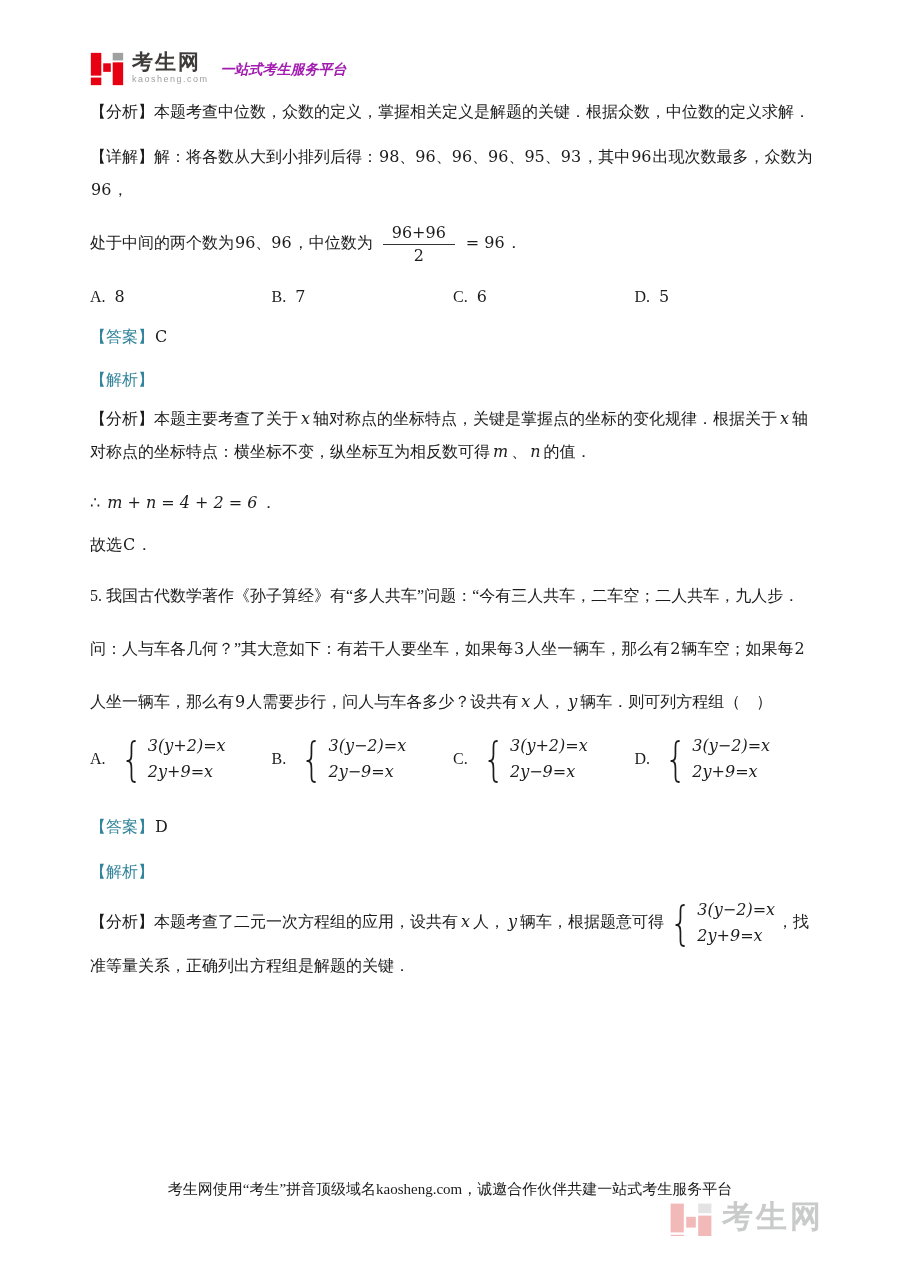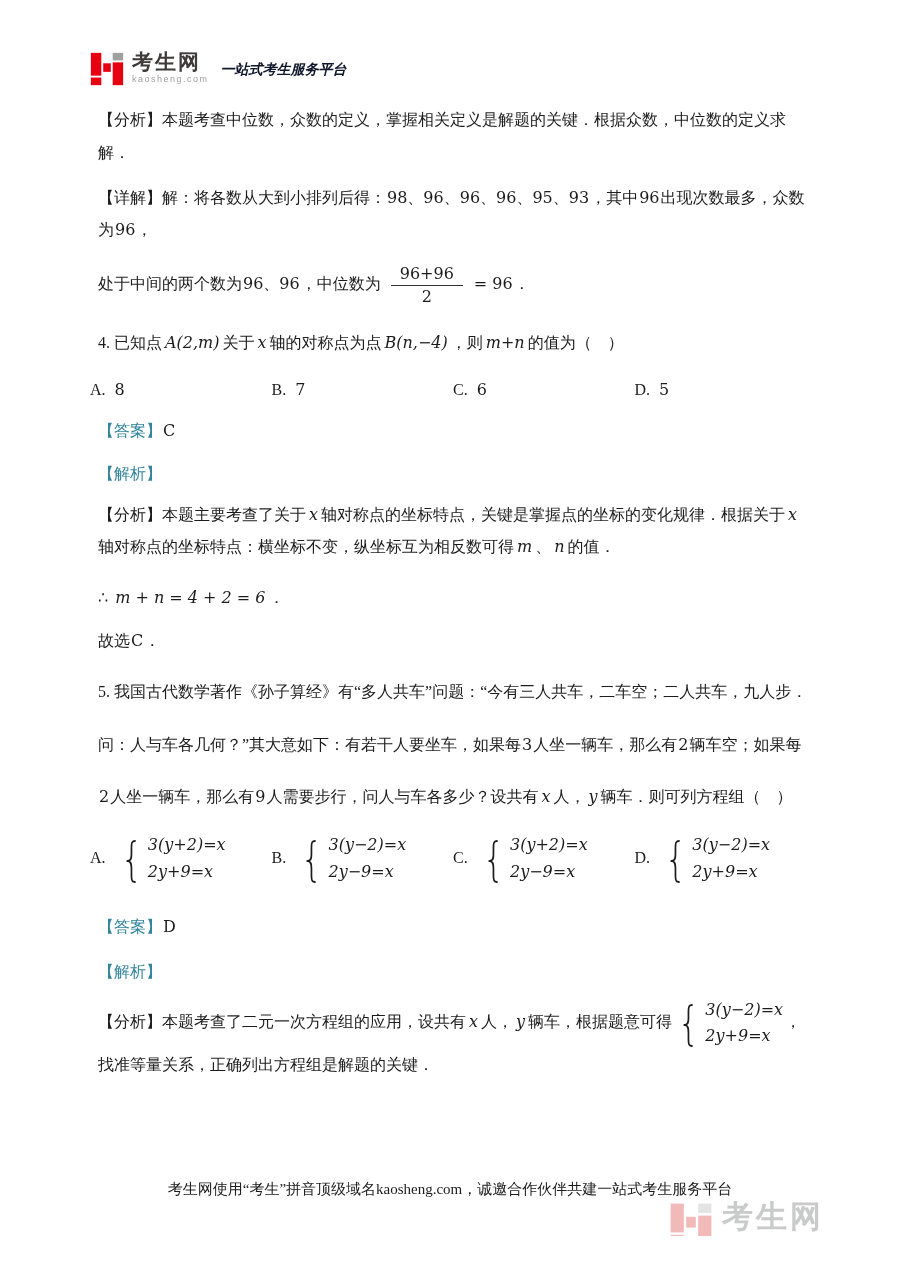--- a/index.html
+++ b/index.html
@@ -12,26 +12,26 @@
   }
 
   
   .header { position:absolute; left:88px; top:50px; display:flex; align-items:flex-start; }
   .logo-icon { width:38px; height:38px; flex:0 0 auto; }
   .logo-text { margin-left:6px; }
   .brand { font-size:21px; font-weight:bold; color:#3e3a39; letter-spacing:2px; line-height:1.15;
            font-family:"Liberation Sans","DejaVu Sans",sans-serif; }
   .domain { font-size:9px; color:#9fa0a0; letter-spacing:1.5px;
             font-family:"Liberation Sans","DejaVu Sans",sans-serif; }
-  .tagline { margin-left:12px; margin-top:11px; color:#0f172a; font-size:14px; font-weight:bold;
+  .tagline { margin-left:12px; margin-top:11px; color:#a21caf; font-size:14px; font-weight:bold;
              font-style:italic; font-family:"Liberation Sans","DejaVu Sans",sans-serif; }
 
   
   .content { position:absolute; left:90px; top:96px; width:726px; font-size:16px; line-height:2.05; }
-  .para { margin:8px; }
+  .para { margin:0; }
   .airy { line-height:3.3; }
 
   .r-plain  { }
   .r-label  { color:#1c1c1c; }
   .r-accent { color:#31849b; }
   .r-math   { font-family:"DejaVu Serif",serif; font-style:italic; padding:0 3px; }
   .r-serif  { font-family:"DejaVu Serif",serif; padding:0 1px; }
 
   
   .frac { display:inline-block; vertical-align:middle; text-align:center;
@@ -88,21 +88,20 @@
 
     <p class="para" style="margin-top:12px"><span class="r-label">【详解】</span><span class="r-plain">解：将各数从大到小排列后得：</span><span class="r-serif">98、96、96、96、95、93</span><span class="r-plain">，其中</span><span class="r-serif">96</span><span class="r-plain">出现次数最多，众数为</span><span class="r-serif">96</span><span class="r-plain">，</span></p>
 
     <p class="para" style="margin-top:16px">
       <span><span class="r-plain">处于中间的两个数为</span><span class="r-serif">96、96</span><span class="r-plain">，中位数为</span></span>
       <span class="frac"><span class="num">96+96</span><span class="den">2</span></span>
       <span class="r-serif">= 96</span><span>．</span>
     </p>
 
 
-    <p class="para" style="margin-top:20px"><span class="r-plain">4. 已知点</span><span class="r-math">A(2,m)</span><span class="r-plain">关于</span><span class="r-math">x</span><span class="r-plain">轴的对称点为点</span><span class="r-math">B(n,−4)</span><span class="r-plain">，则</span><span class="r-math">m+n</span><span class="r-plain">的值为（　）</span></p>
 
     <div class="opt-row">
       <div class="opt">
         <span class="opt-label">A.</span>
         <span class="opt-value">8</span>
       </div>
       <div class="opt">
         <span class="opt-label">B.</span>
         <span class="opt-value">7</span>
       </div>

